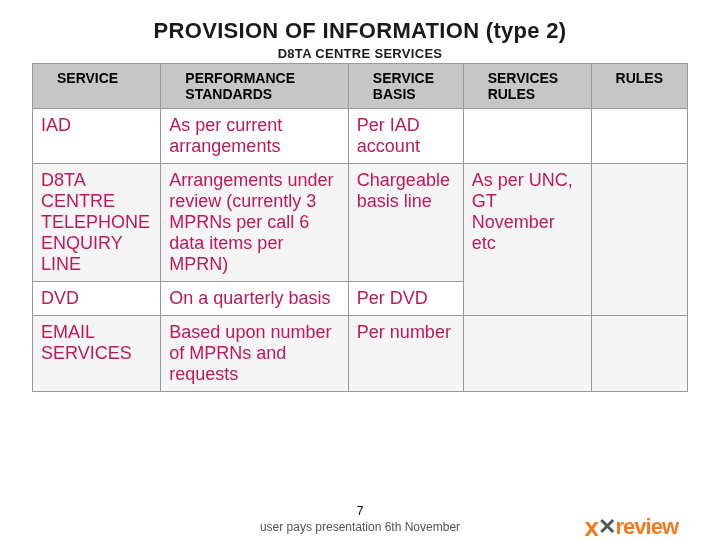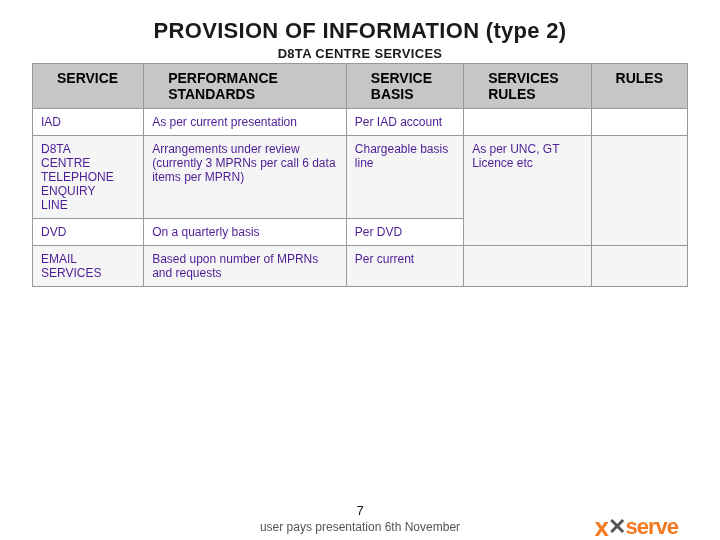--- a/index.html
+++ b/index.html
@@ -48,22 +48,22 @@
       padding: 6px 24px;
       font-weight: bold;
       font-size: 14px;
       vertical-align: top;
       text-align: left;
     }
     tbody tr td {
       border: 1px solid #999;
       padding: 6px 8px;
       vertical-align: top;
-      font-size: 12px;
-      color: #4c1d95;
+      font-size: 18px;
+      color: #be185d;
     }
     tbody tr:nth-child(even) td {
       background-color: #f5f5f5;
     }
     .footer {
       width: 100%;
       display: flex;
       flex-direction: column;
       align-items: center;
       margin-top: auto;
@@ -127,51 +127,51 @@
         <th>SERVICE</th>
         <th>PERFORMANCE STANDARDS</th>
         <th>SERVICE BASIS</th>
         <th>SERVICES RULES</th>
         <th>RULES</th>
       </tr>
     </thead>
     <tbody id="table-body">
     <tr>
     <td>IAD</td>
-    <td>As per current presentation</td>
+    <td>As per current arrangements</td>
     <td>Per IAD account</td>
     <td></td>
     <td></td>
   </tr>
         <tr>
     <td style="white-space:pre-line">D8TA<br>CENTRE<br>TELEPHONE<br>ENQUIRY<br>LINE</td>
     <td>Arrangements under review (currently 3 MPRNs per call 6 data items per MPRN)</td>
     <td>Chargeable basis line</td>
-    <td rowspan="2">As per UNC, GT Licence etc</td>
+    <td rowspan="2">As per UNC, GT November etc</td>
     <td rowspan="2"></td>
   </tr>
         <tr>
     <td>DVD</td>
     <td>On a quarterly basis</td>
     <td>Per DVD</td>
   </tr>
         <tr>
     <td>EMAIL SERVICES</td>
     <td>Based upon number of MPRNs and requests</td>
-    <td>Per current</td>
+    <td>Per number</td>
     <td></td>
     <td></td>
   </tr>
       </tbody>
   </table>
 
   <div class="footer">
     <div class="footer-page">7</div>
     <div class="footer-bottom">
       <span class="footer-text">user pays presentation 6th November</span>
       <div class="xoserve-logo">
         <span class="xo-x">x</span>
           <span class="xo-cross">✕</span>
-          <span class="xo-serve">serve</span>
+          <span class="xo-serve">review</span>
       </div>
     </div>
   </div>
 </div>
 
 </body></html>

